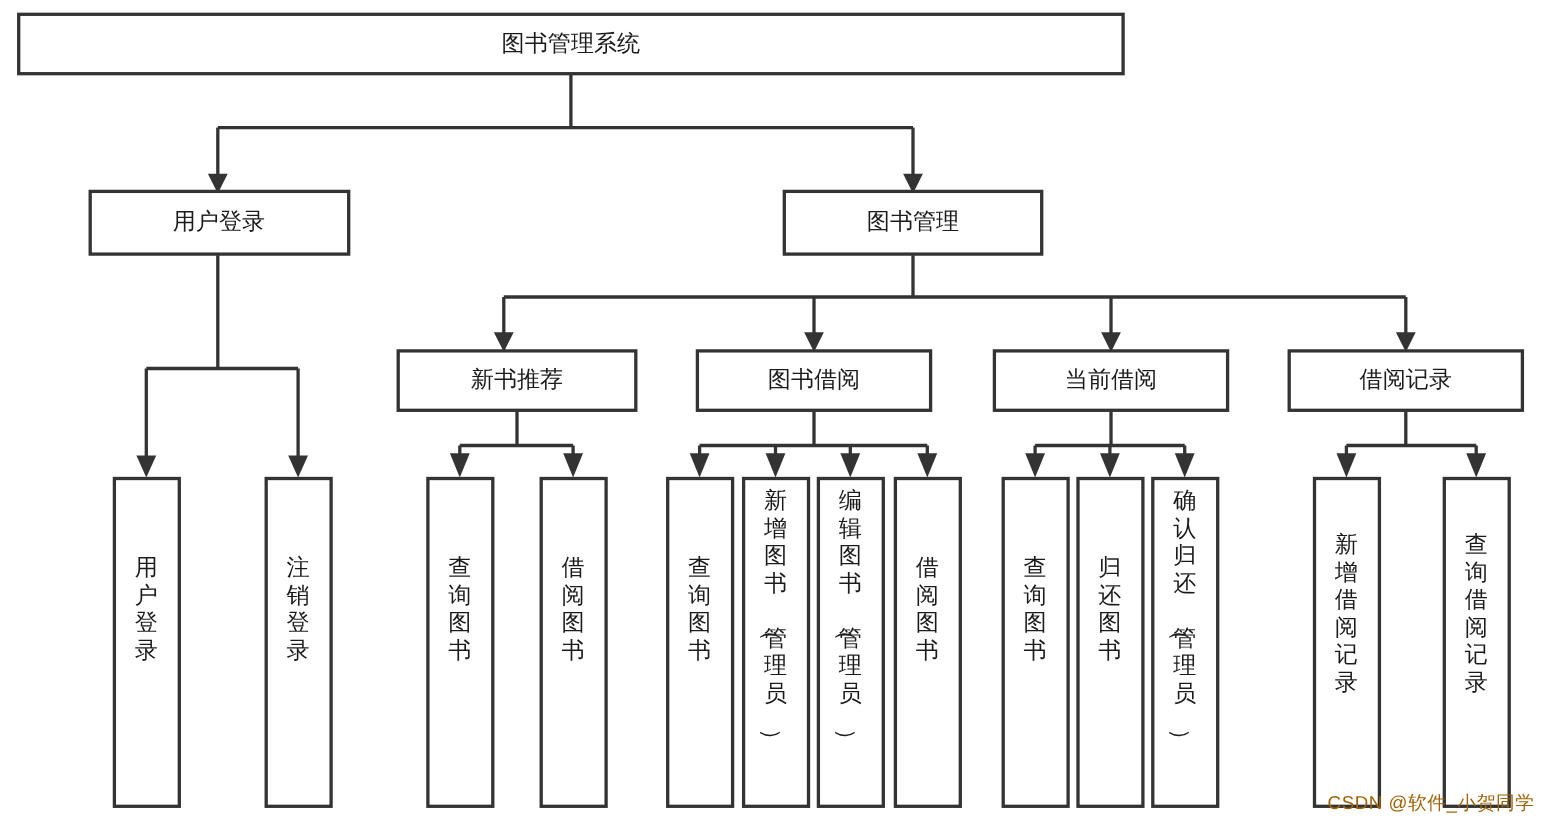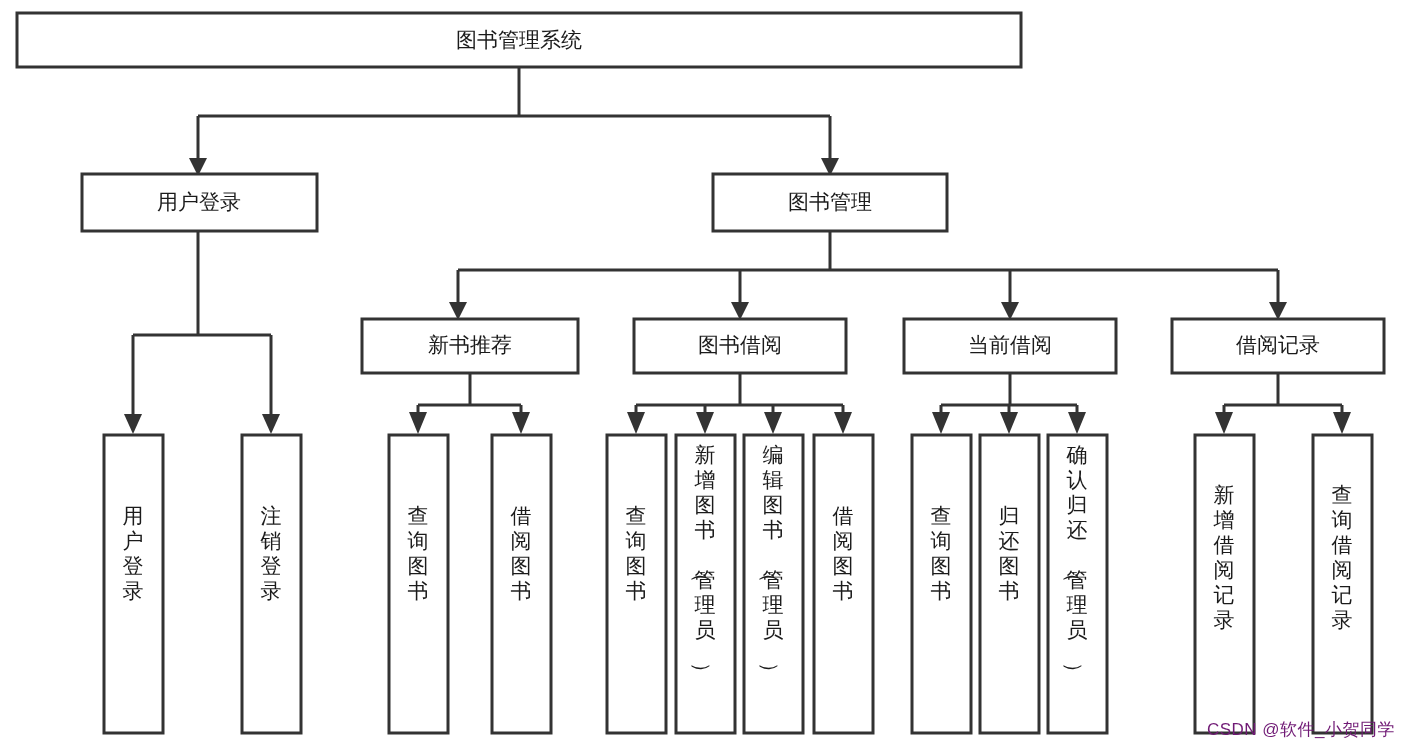--- a/index.html
+++ b/index.html
@@ -51,21 +51,21 @@
     font-family: "Liberation Sans", "DejaVu Sans", sans-serif;
     font-size: 21px;
     text-anchor: middle;
   }
   .watermark {
     position: absolute;
     right: 10px;
     bottom: 6px;
     font-family: "Liberation Sans", "DejaVu Sans", sans-serif;
     font-size: 17px;
-    color: #701a75;
+    color: #a16207;
     white-space: nowrap;
     pointer-events: none;
     letter-spacing: 0.5px;
   }
 </style>
 </head>
 <body>
 
 <div id="diagram-root">
 

